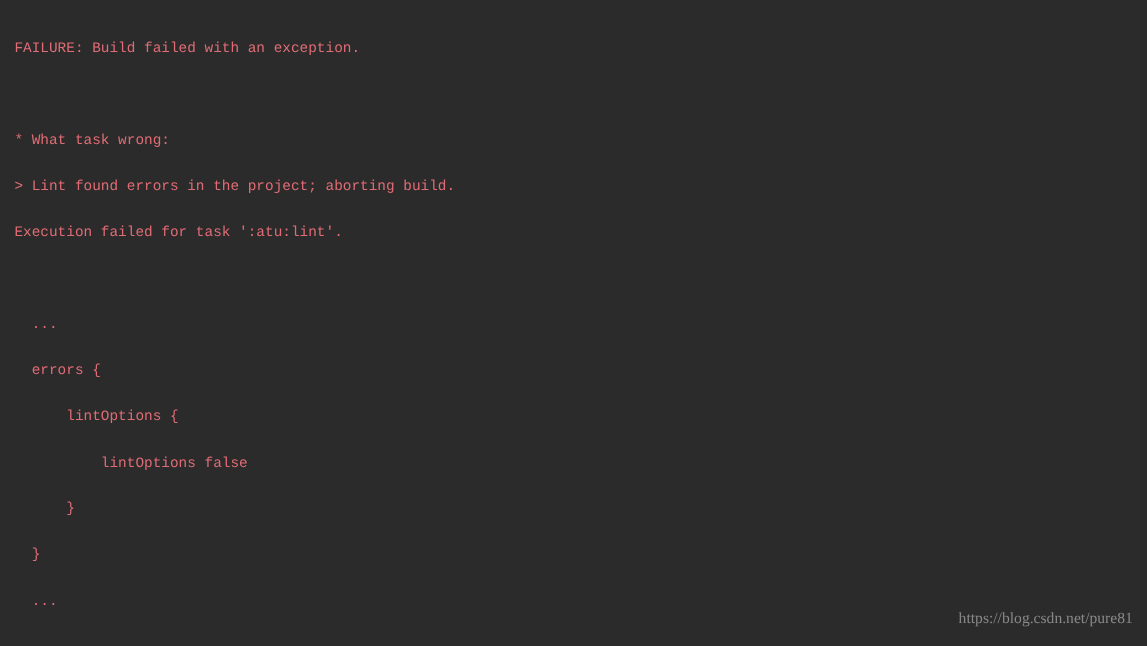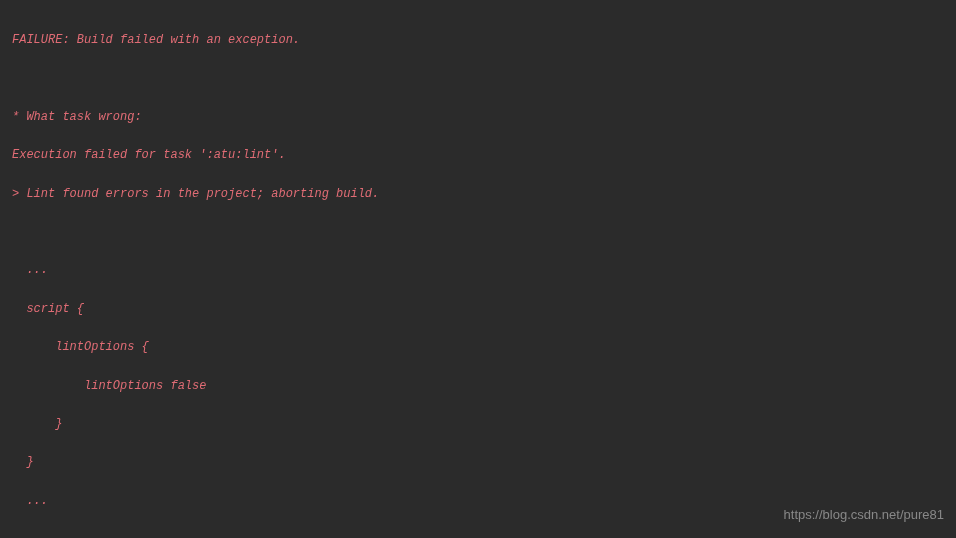--- a/index.html
+++ b/index.html
@@ -18,44 +18,43 @@
       height: 538px;
       overflow: hidden;
       position: relative;
     }
     .terminal-output {
       white-space: pre;
     }
     .line {
       display: block;
       min-height: 1.6em;
-      font-style: italic;
     }
     .watermark {
       position: absolute;
       right: 12px;
       bottom: 12px;
       color: #888;
-      font-family: Liberation Sans, sans-serif;
+      font-family: Liberation Serif, serif;
       font-size: 13px;
       padding-left: 40px;
     }
   </style>
 </head>
 <body>
 
 <div class="terminal-output">
 <span class="line">FAILURE: Build failed with an exception.</span>
 <span class="line"></span>
 <span class="line">* What task wrong:</span>
+<span class="line">&gt; Lint found errors in the project; aborting build.</span>
 <span class="line">Execution failed for task ':atu:lint'.</span>
-<span class="line">&gt; Lint found errors in the project; aborting build.</span>
 <span class="line"></span>
 <span class="line">  ...</span>
-<span class="line">  script {</span>
+<span class="line">  errors {</span>
 <span class="line">      lintOptions {</span>
 <span class="line">          lintOptions false</span>
 <span class="line">      }</span>
 <span class="line">  }</span>
 <span class="line">  ...</span>
 
 
 
 
 

